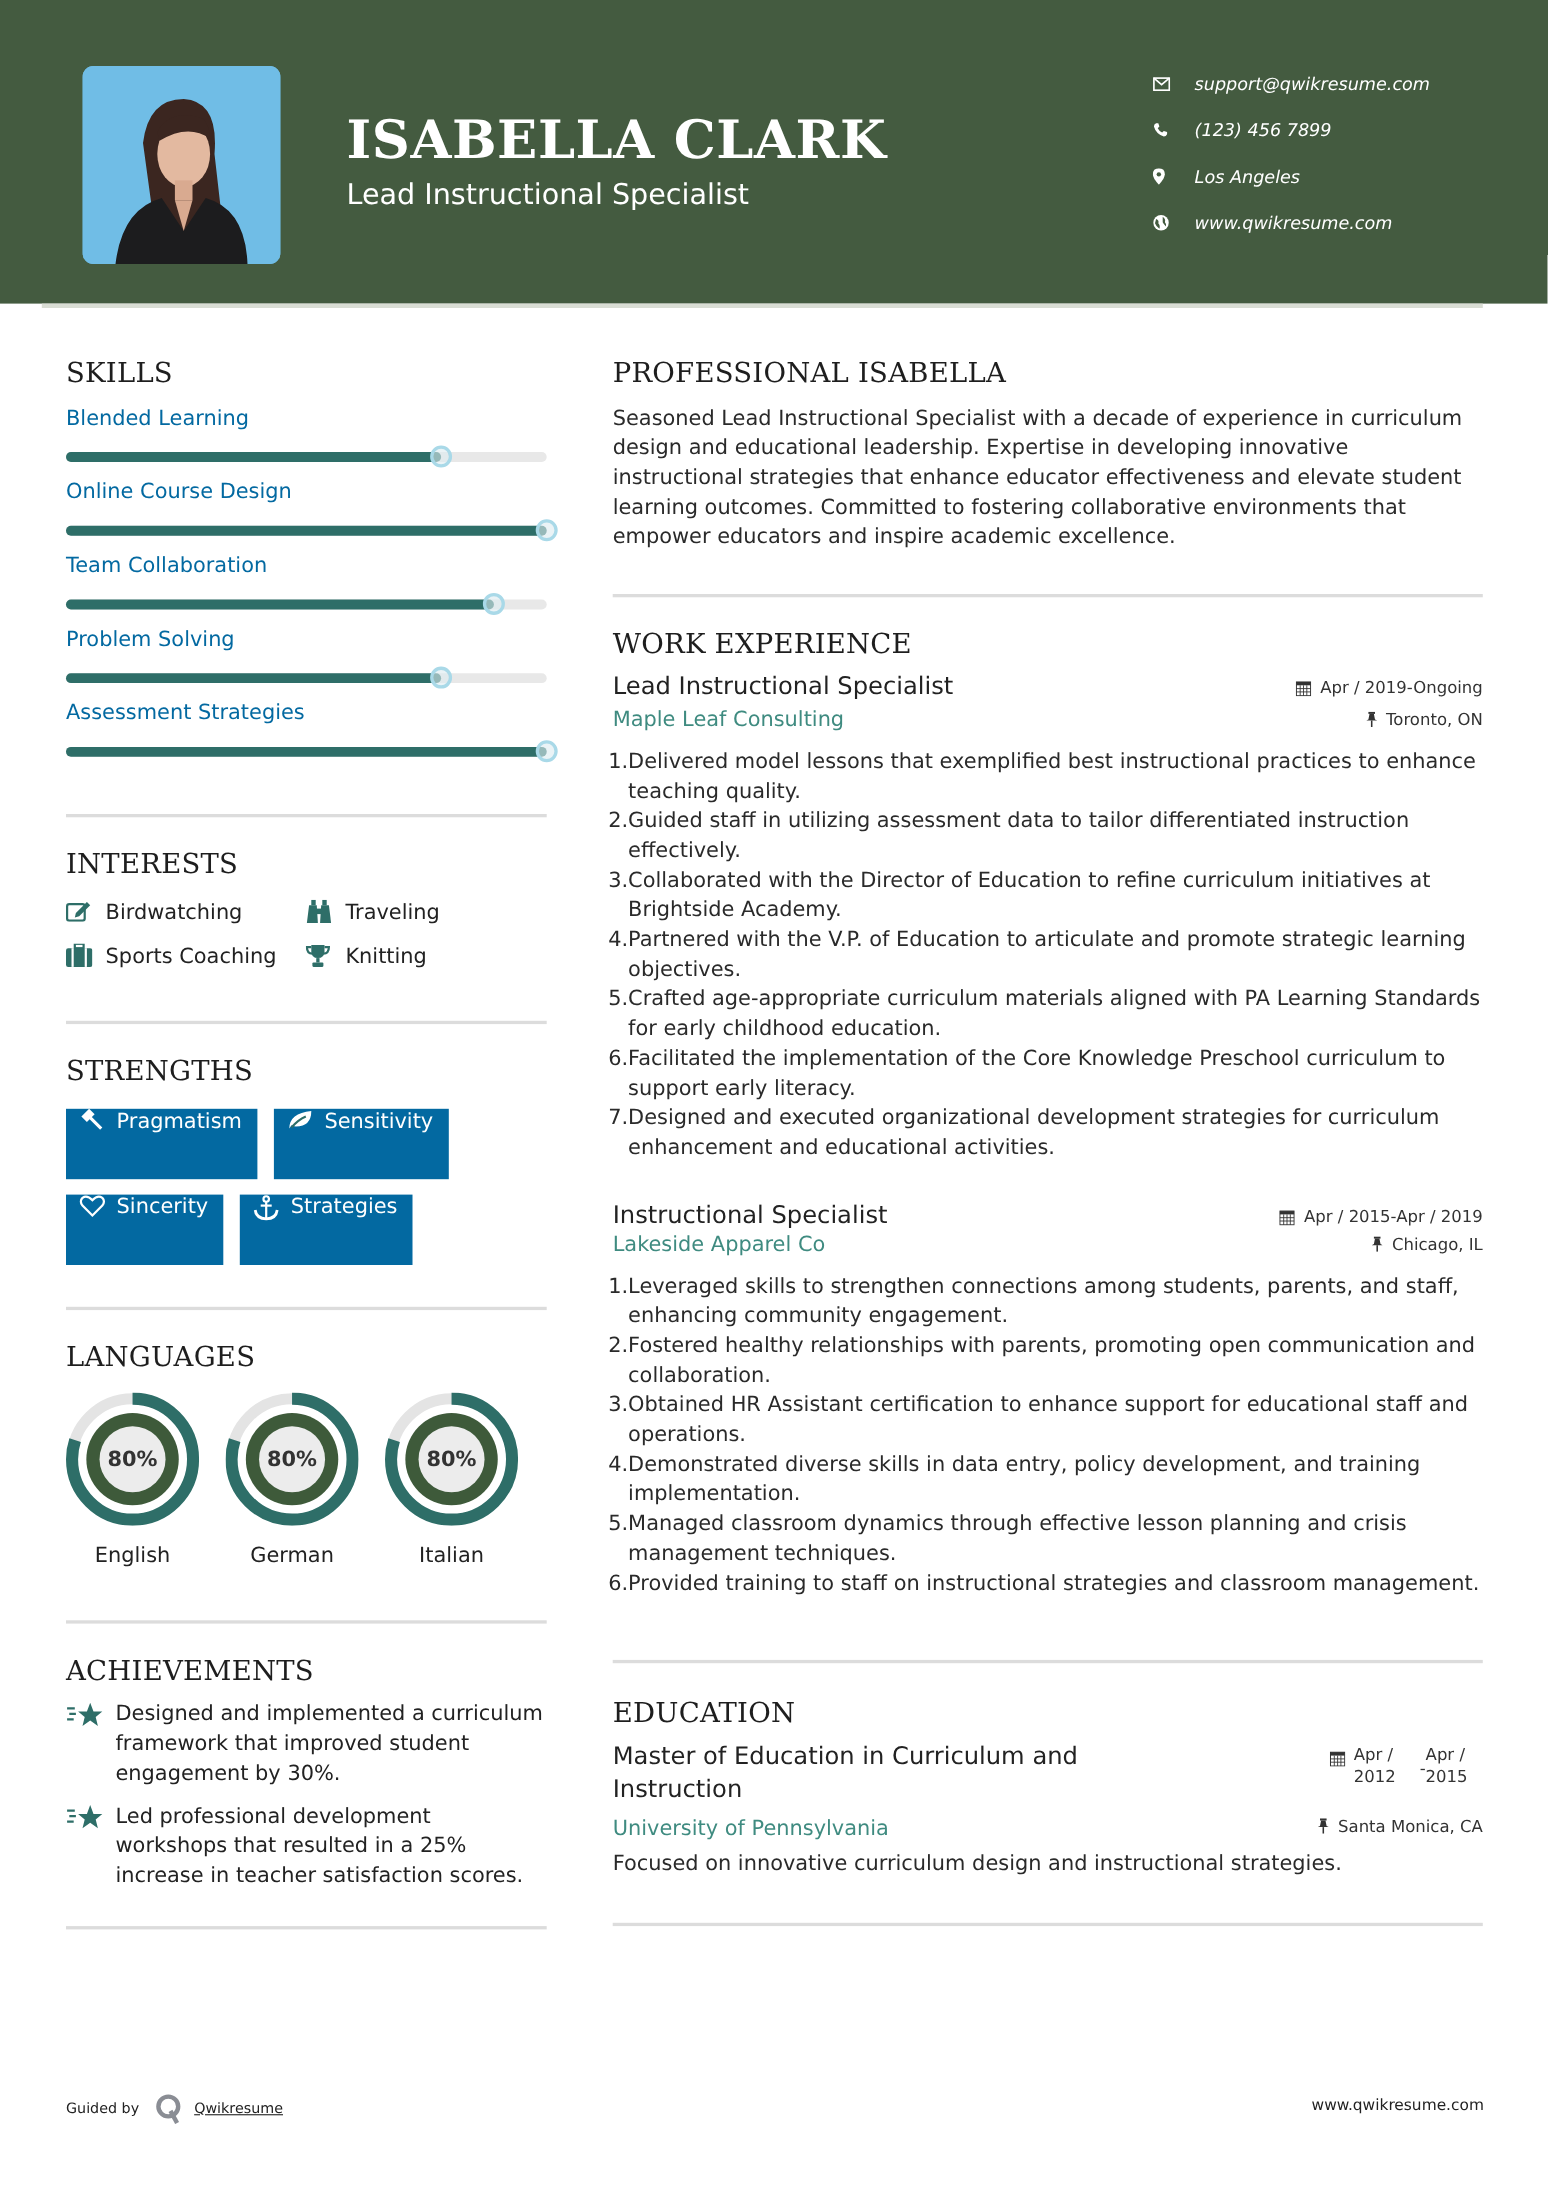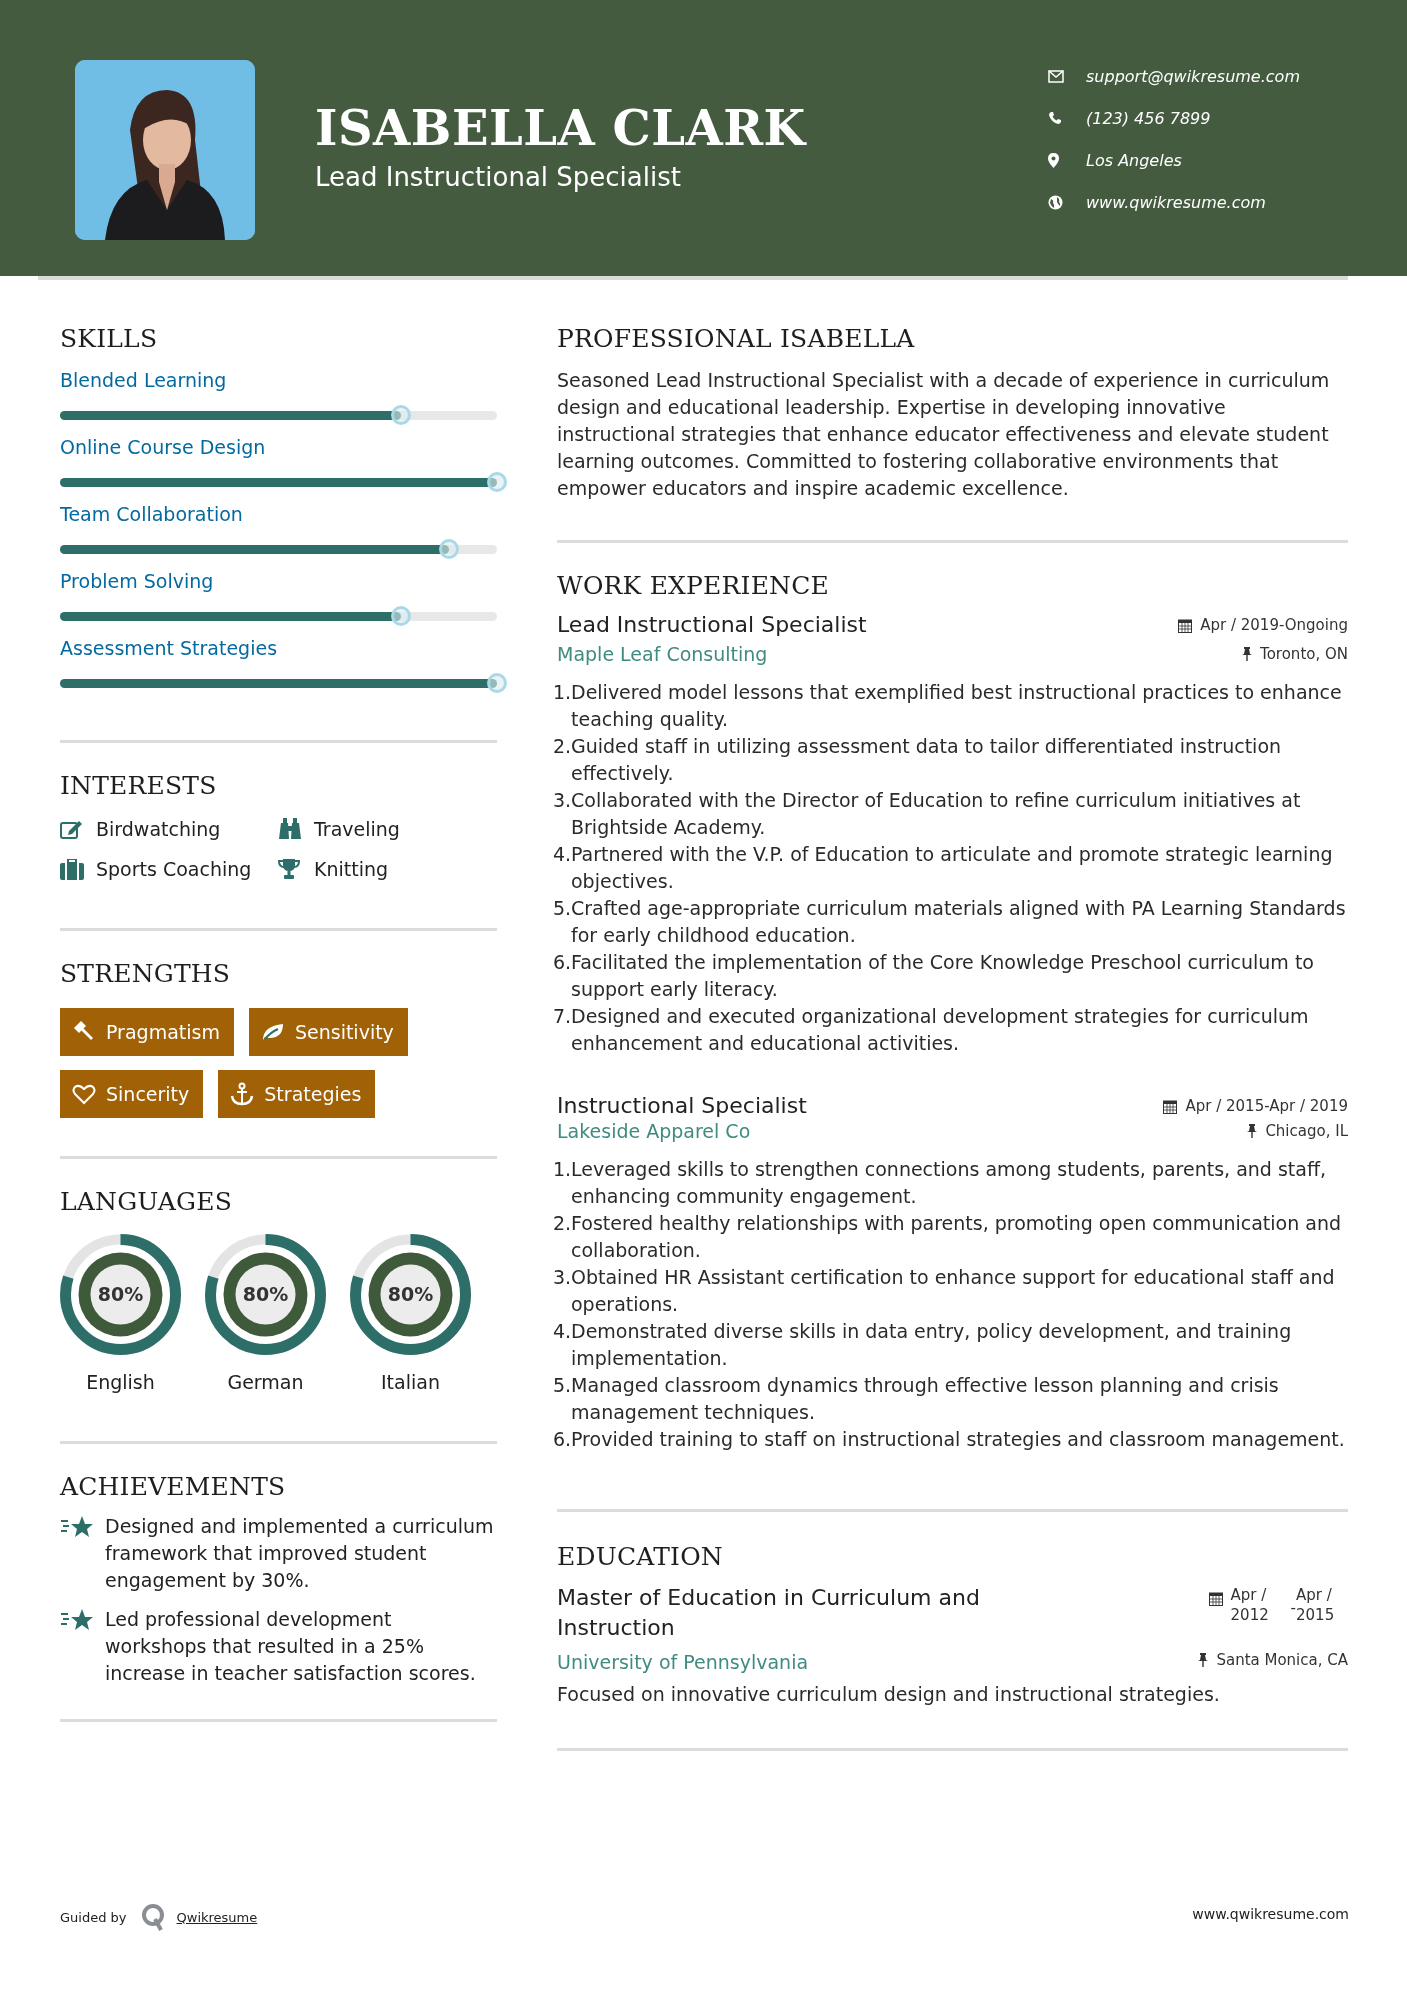--- a/index.html
+++ b/index.html
@@ -22,25 +22,25 @@
   .section-title { font-family: "DejaVu Serif", serif; font-weight: normal; font-size: 25px; color: #1e1e1e; letter-spacing: 0.2px; }
   .divider { height: 3px; background: #dcdcdc; }
 
   .skill { margin-top: 14px; }
   .skill-label { font-size: 19px; color: #0369a1; height: 26px; line-height: 26px; }
   .skill-track { position: relative; margin-top: 18px; height: 9px; background: #e8e8e8; border-radius: 5px; }
   .skill-fill { position: absolute; left: 0; top: 0; height: 9px; background: #2e6e68; border-radius: 5px; }
   .skill-knob { position: absolute; top: -6px; width: 20px; height: 20px; border-radius: 50%; border: 3px solid #a9d9e8; background: rgba(220,235,240,0.6); margin-left: -10px; }
 
   .interests { display: grid; grid-template-columns: 218px 200px; row-gap: 18px; margin-top: 18px; }
-  .interest { display: flex; align-items: center; font-size: 19px; color: #222; white-space: nowrap; }
+  .interest { display: flex; align-items: flex-start; font-size: 19px; color: #222; white-space: nowrap; }
   .interest .ic { width: 36px; display: inline-flex; align-items: center; }
 
   .strengths { display: flex; flex-wrap: wrap; gap: 14px 15px; margin-top: 20px; width: 400px; }
-  .strength { display: flex; align-items: center; background: #a16207; color: #ffffff; font-size: 19px; height: 48px; padding: 0 14px 0 12px; }
+  .strength { display: flex; align-items: flex-start; background: #0369a1; color: #ffffff; font-size: 19px; height: 64px; padding: 0 14px 0 12px; }
   .strength .ic { width: 34px; display: inline-flex; align-items: center; }
 
   .langs { display: flex; gap: 24px; margin-top: 18px; }
   .lang { width: 121px; text-align: center; }
   .lang-label { font-size: 19px; color: #222; margin-top: 12px; }
 
   .ach { display: flex; margin-top: 12px; }
   .ach .ic { width: 45px; flex-shrink: 0; padding-top: 2px; }
   .ach-text { font-size: 19px; line-height: 27px; color: #222; }
 

